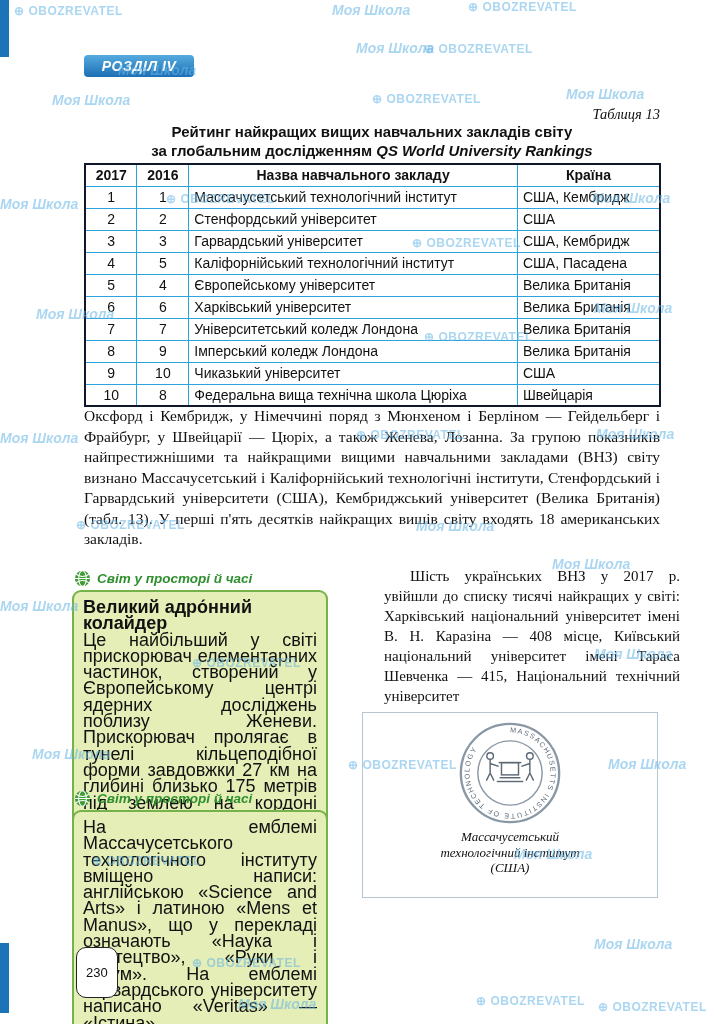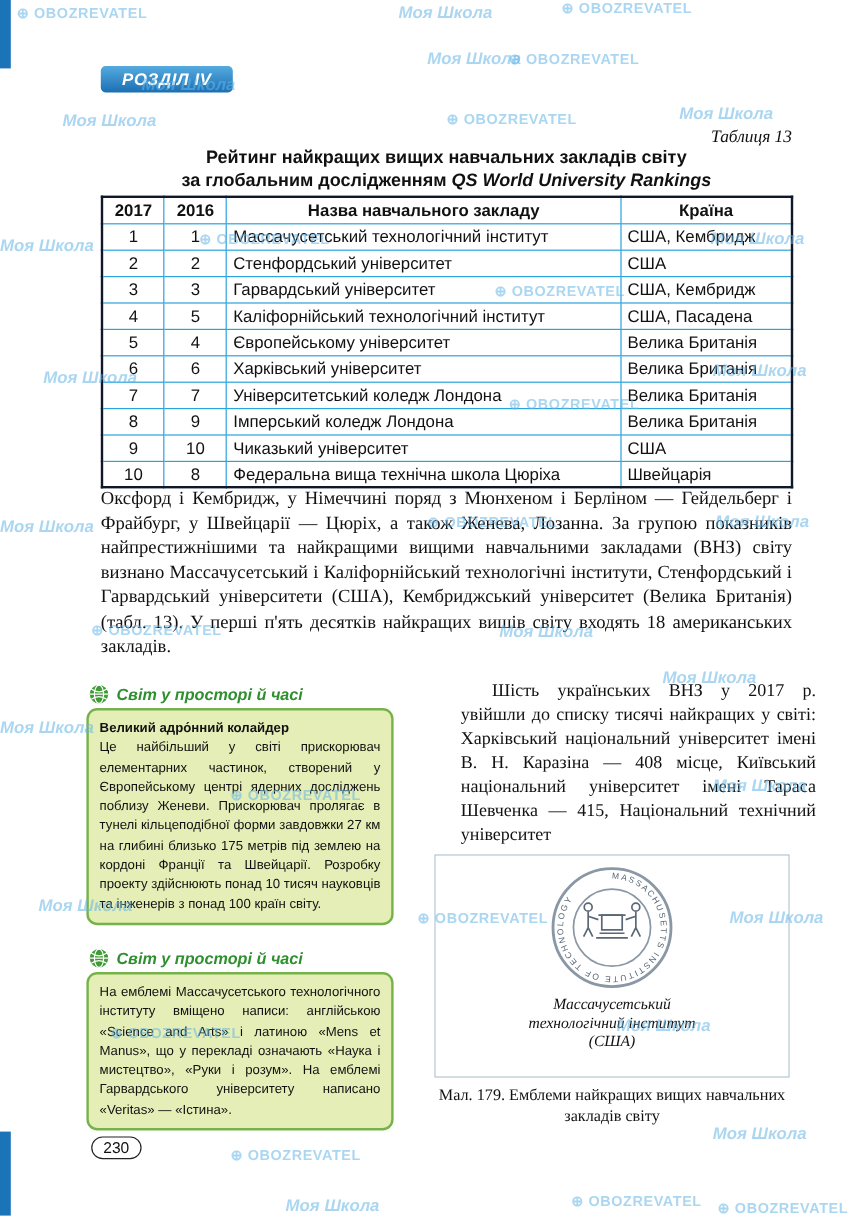--- a/index.html
+++ b/index.html
@@ -31,34 +31,34 @@
   .rankings td.col3 { width:143px; text-align:left; }
 
   .para { position:absolute; text-align:justify; }
   .para1 { left:84px; top:406px; width:576px; font:15.5px/20.5px "Liberation Serif", serif; }
   .para2 { left:384px; top:566px; width:296px; font:15px/20px "Liberation Serif", serif; text-indent:26px; }
 
   .note { position:absolute; left:72px; width:256px; font-family:"Liberation Sans", sans-serif; }
   .note-header { display:flex; align-items:center; gap:6px; margin:0 0 3px 2px; }
   .note-header .hdr-label { color:#2e8f2e; font:bold italic 13.5px "Liberation Sans", sans-serif; }
   .note-body { border:2px solid #76b24a; border-radius:9px; background:#e4eeb6;
-    padding:7px 9px; font-size:11px; line-height:16.3px; text-align:justify; color:#111; }
+    padding:7px 9px; font-size:18px; line-height:16.3px; text-align:justify; color:#111; }
   .note-title { font-weight:bold; text-align:left; }
 
   .figure-box { position:absolute; left:362px; top:712px; width:296px; height:186px;
     border:1px solid #b5c6d2; background:#fff; display:flex; justify-content:space-evenly;
     align-items:flex-start; padding-top:8px; }
   .seal-cell { width:142px; display:flex; flex-direction:column; align-items:center; }
   .seal-caption { margin-top:4px; font:italic 13px/15.5px "Liberation Serif", serif; text-align:center; }
 
   .figure-caption { position:absolute; left:356px; top:904px; width:308px; text-align:center;
     font:13.5px/17px "Liberation Serif", serif; }
 
   .page-number { position:absolute; left:76px; top:947px; border:1.5px solid #222;
-    border-radius:10px; padding:0 9px; font:13px/17px "Liberation Sans", sans-serif; background:#fff; }
+    border-radius:10px; padding:16px 9px; font:13px/17px "Liberation Sans", sans-serif; background:#fff; }
 
   .watermark-layer { position:absolute; inset:0; pointer-events:none; z-index:6; }
   .wm { position:absolute; white-space:nowrap; color:rgba(100,180,230,0.55); }
   .wm-school { font:bold italic 14px "Liberation Sans", sans-serif; }
   .wm-site { font:bold 12px "Liberation Sans", sans-serif; letter-spacing:.5px; }
 </style>
 </head>
 <body>
 
 <div class="page">
@@ -201,21 +201,20 @@
           <circle cx="34" cy="37" r="3.5"></circle>
           <path d="M34,41 V55 M34,45 L43,48 M34,55 L30,63 M34,55 L38,63"></path>
           <circle cx="76" cy="37" r="3.5"></circle>
           <path d="M76,41 V55 M76,45 L67,48 M76,55 L72,63 M76,55 L80,63"></path>
         </g>
       </svg>
       <div class="seal-caption">Массачусетський технологічний інститут (США)</div>
     </div>
   </div>
 
-  <div class="figure-caption">Мал. 179. Емблеми найкращих вищих навчальних закладів світу</div>
 
   <div class="page-number">230</div>
 
   <div class="watermark-layer">
       <span class="wm wm-site" style="left: 14px; top: 4px;">⊕ OBOZREVATEL</span>
       <span class="wm wm-school" style="left: 332px; top: 2px;">Моя Школа</span>
       <span class="wm wm-site" style="left: 468px; top: 0px;">⊕ OBOZREVATEL</span>
       <span class="wm wm-school" style="left: 356px; top: 40px;">Моя Школа</span>
       <span class="wm wm-school" style="left: 118px; top: 62px;">Моя Школа</span>
       <span class="wm wm-site" style="left: 424px; top: 42px;">⊕ OBOZREVATEL</span>

